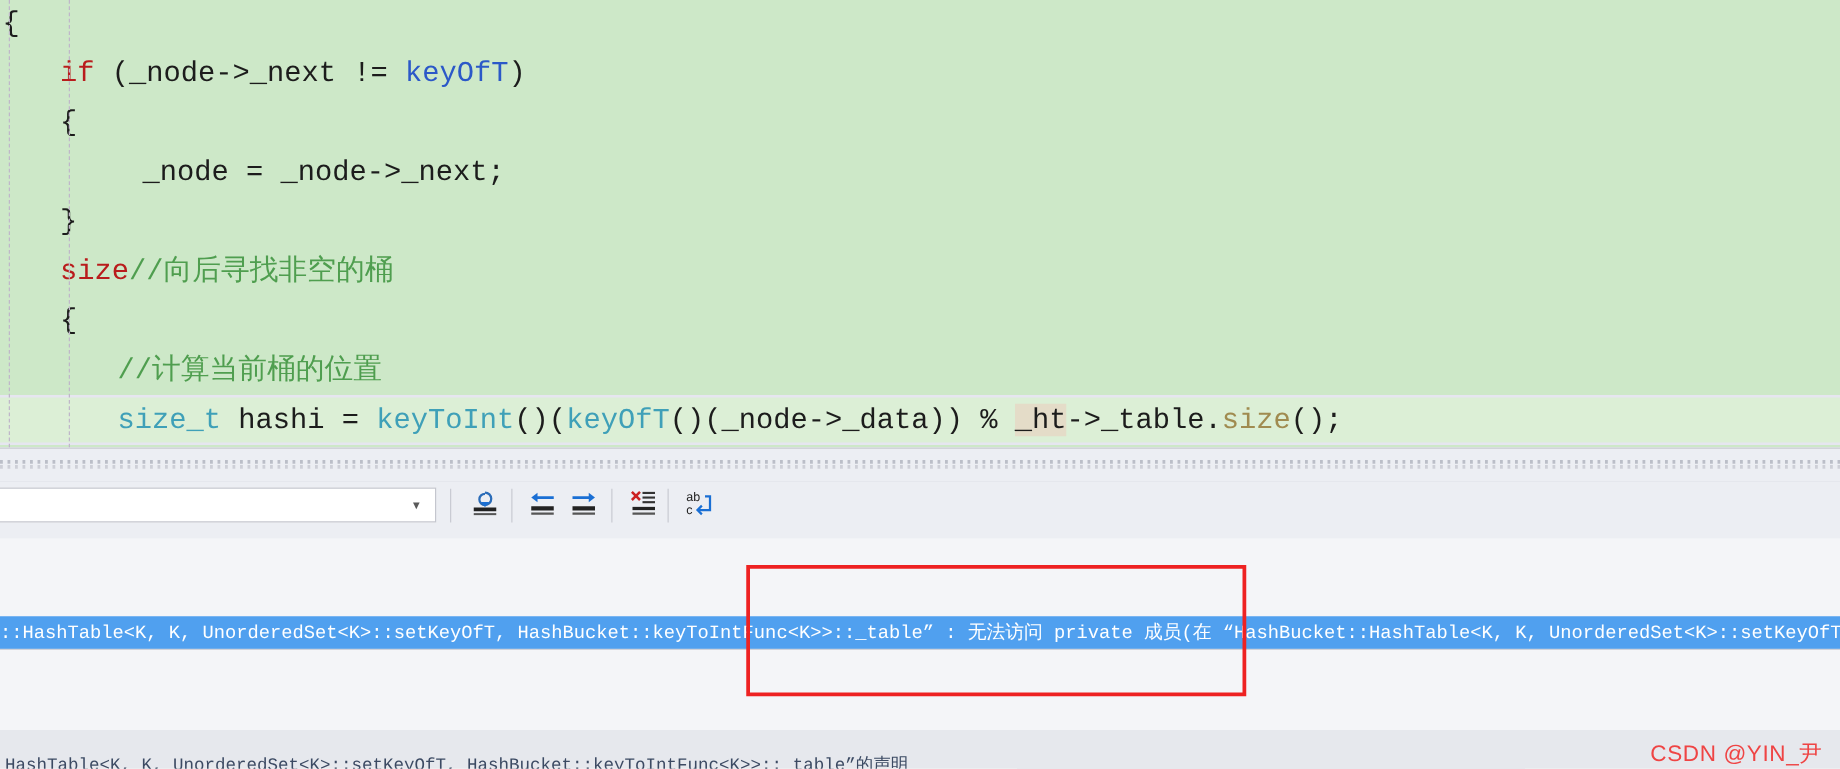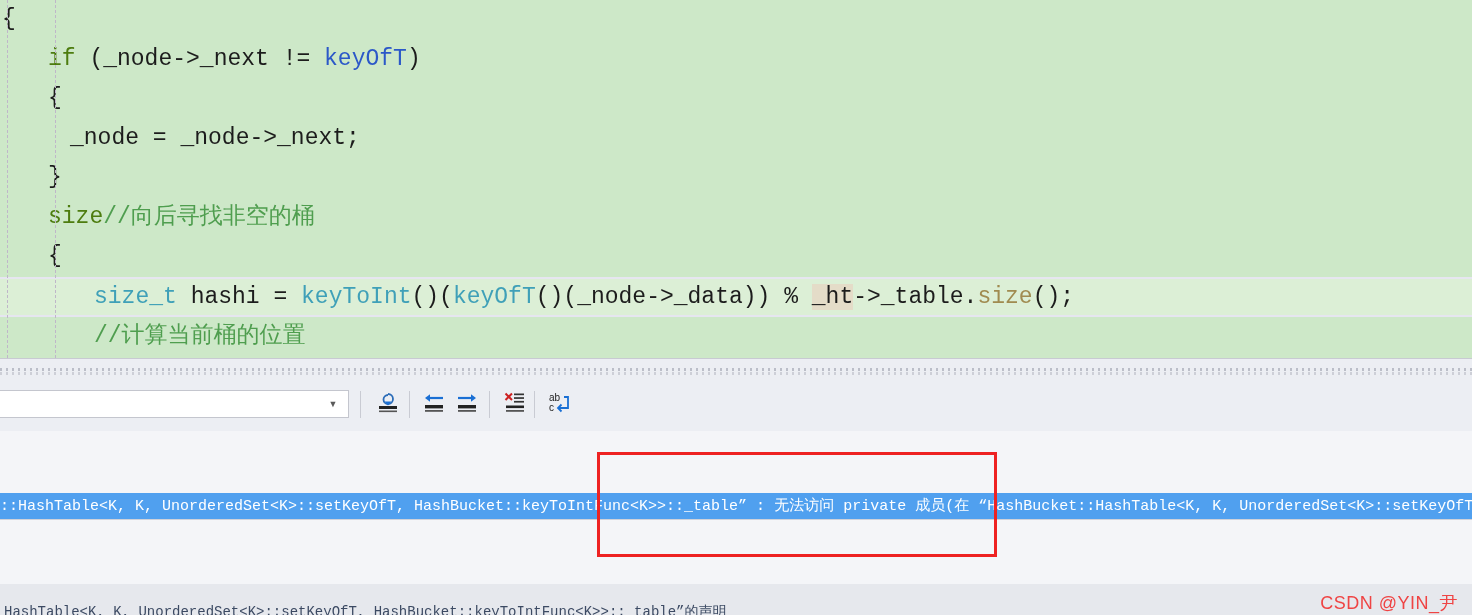--- a/index.html
+++ b/index.html
@@ -49,21 +49,21 @@
     bottom: 0;
     width: 0;
     border-left: 1px dashed #bfb6c9;
     pointer-events: none;
     z-index: 3;
   }
   #guide1 { left: 7px; }
   #guide2 { left: 55px; }
 
   
-  .kw      { color: #4d7c0f; }        
+  .kw      { color: #b91c1c; }        
   .kw2     { color: #2b58c8; }        
   .type    { color: #3fa0b8; }        
   .cmt     { color: #4f9e4f; }        
   .fn      { color: #a08b50; }        
   .hl      { background: #e4dcc8; }   
 
   
   #splitter {
     position: absolute;
     left: 0;
@@ -227,31 +227,31 @@
 
   <div class="guide" id="guide1"></div>
   <div class="guide" id="guide2"></div>
 
   <div class="code-line" style="padding-left:2px;">{</div>
 
   <div class="code-line" style="padding-left:48px;"><span class="kw">if</span> (_node-&gt;_next != <span class="kw2">keyOfT</span>)</div>
 
   <div class="code-line" style="padding-left:48px;">{</div>
 
-  <div class="code-line" style="padding-left:70px;">_node = _node-&gt;_next;</div>
+  <div class="code-line" style="padding-left:114px;">_node = _node-&gt;_next;</div>
 
   <div class="code-line" style="padding-left:48px;">}</div>
 
   <div class="code-line" style="padding-left:48px;"><span class="kw">size</span><span class="cmt">//向后寻找非空的桶</span></div>
 
   <div class="code-line" style="padding-left:48px;">{</div>
 
+  <div class="code-line" style="padding-left:94px;"><span class="cmt">//计算当前桶的位置</span></div>
+
   <div class="code-line current" style="padding-left:94px;"><span class="type">size_t</span> hashi = <span class="type">keyToInt</span>()(<span class="type">keyOfT</span>()(_node-&gt;_data)) % <span class="hl">_ht</span>-&gt;_table.<span class="fn">size</span>();</div>
-
-  <div class="code-line" style="padding-left:94px;"><span class="cmt">//计算当前桶的位置</span></div>
 
   <div class="code-line" style="padding-left:94px;"></div>
 
 </div>
 
 <div id="splitter">
   <div id="grip"></div>
 </div>
 
 <div id="toolbar">

